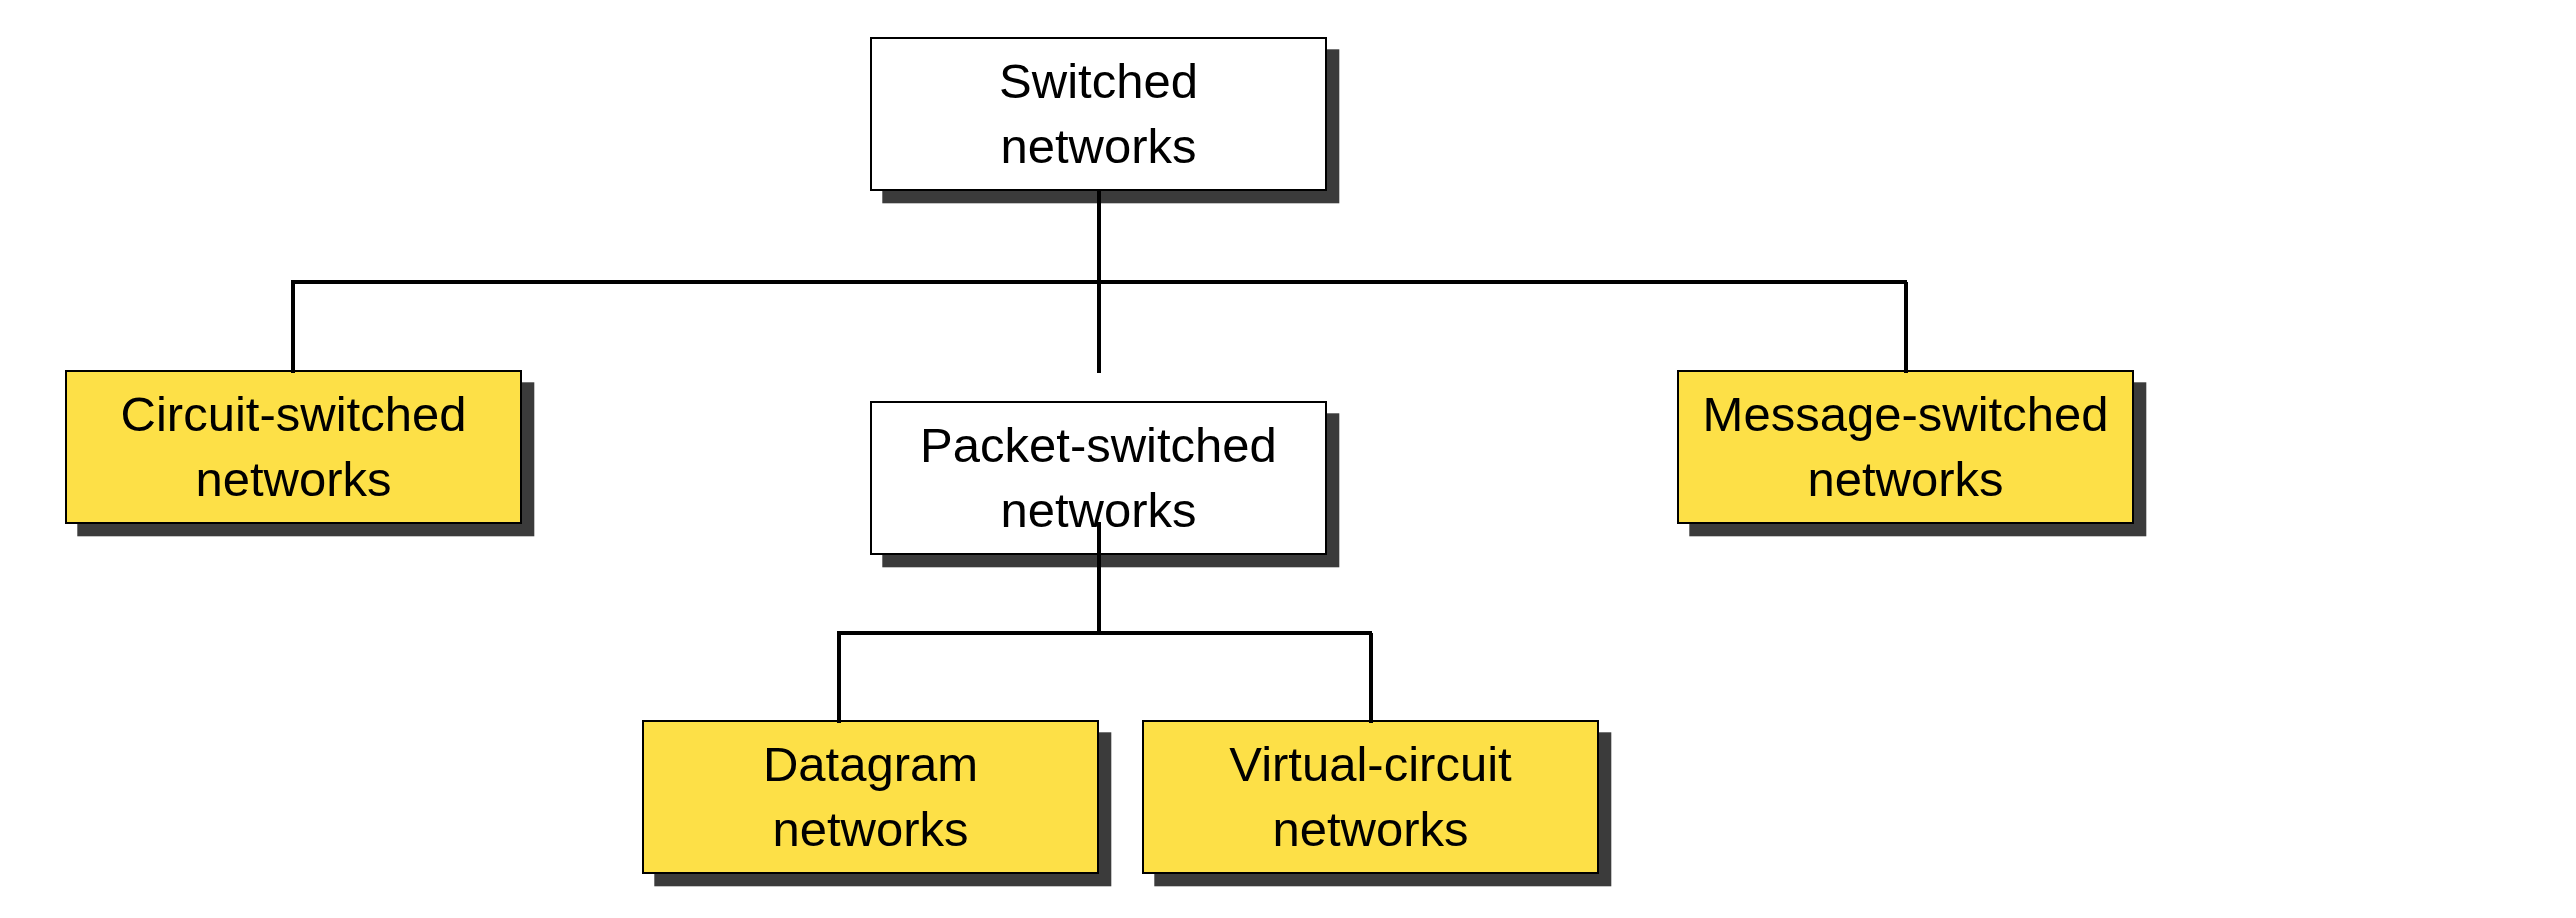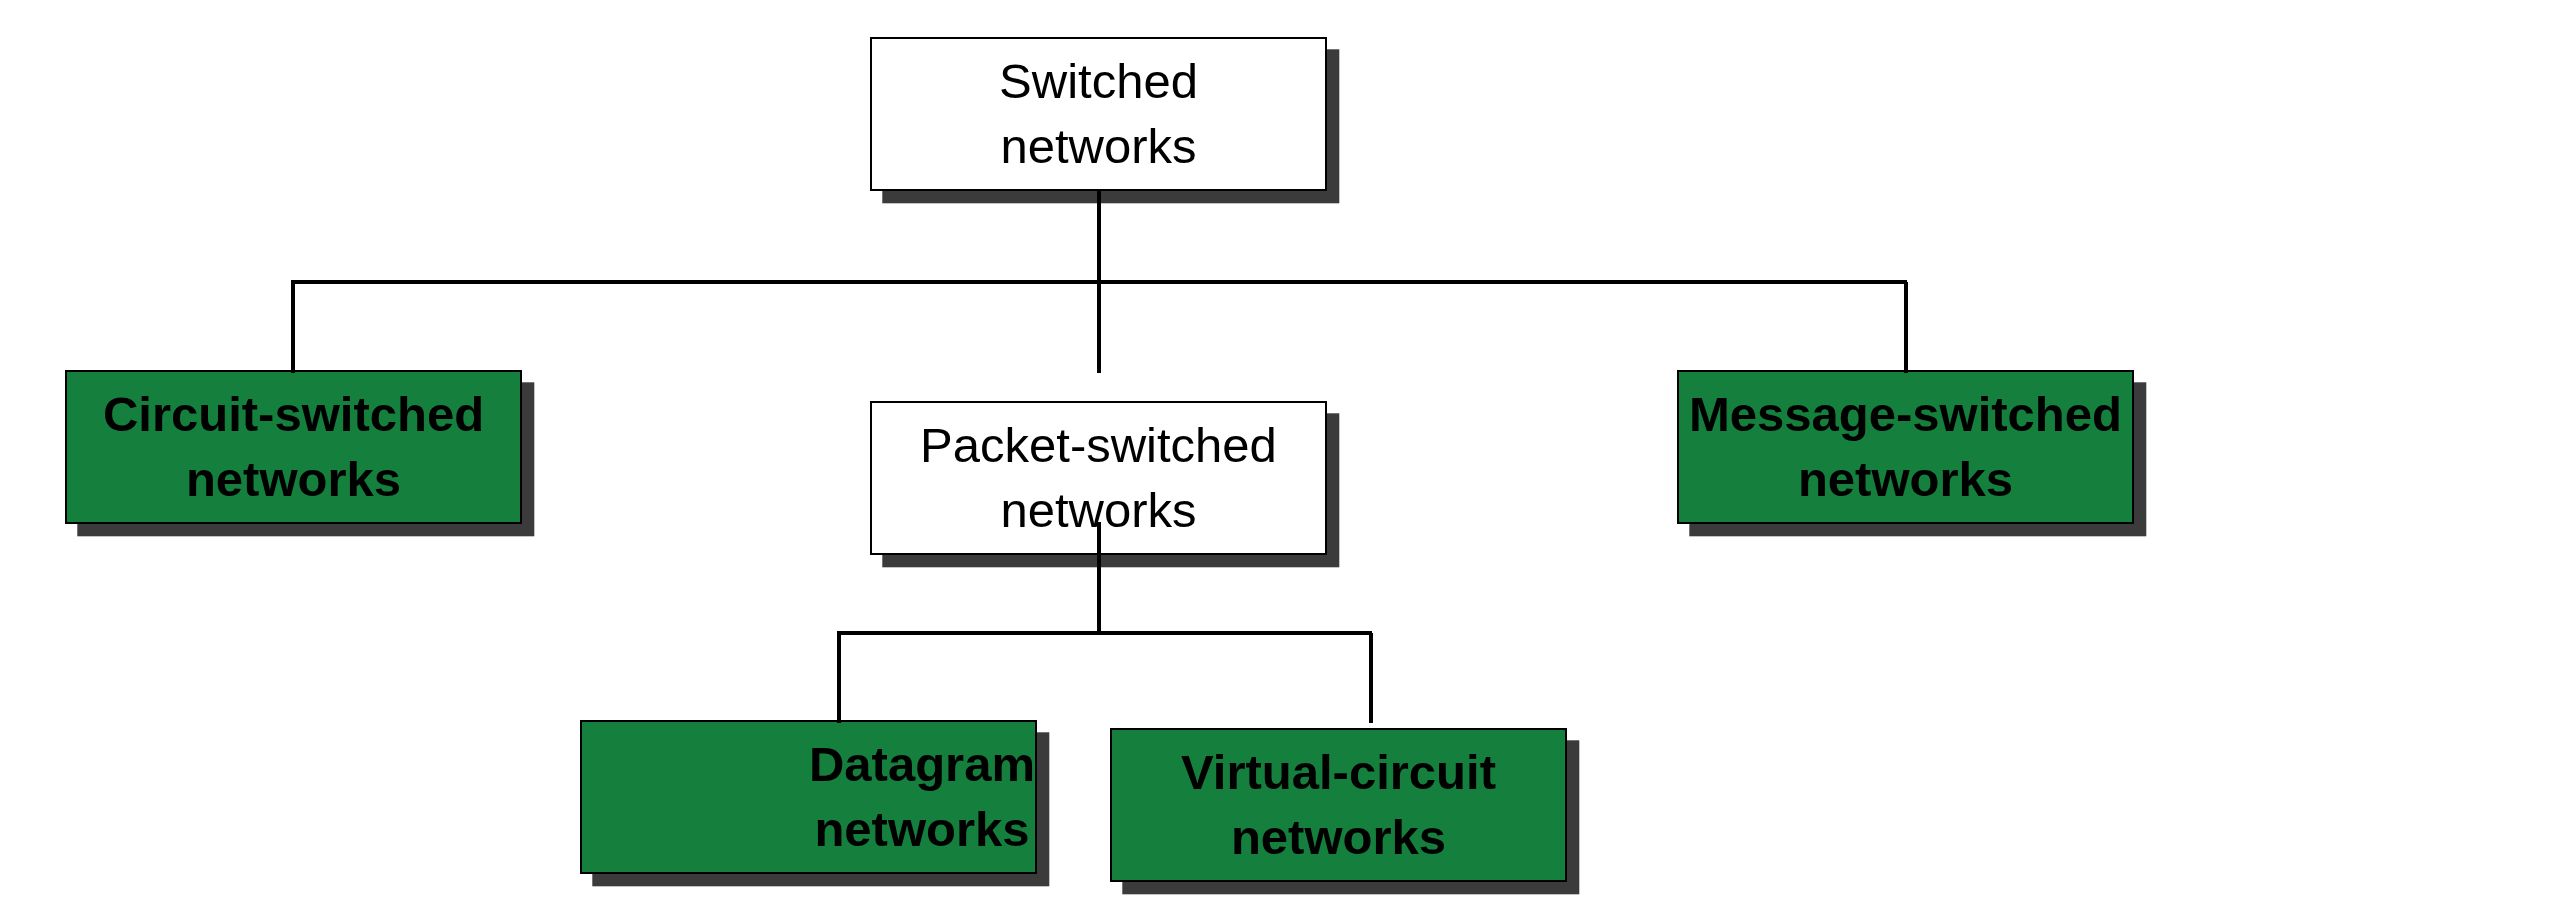--- a/index.html
+++ b/index.html
@@ -27,29 +27,29 @@
     align-items: center;
     justify-content: center;
     text-align: center;
     font-size: 49px;
     line-height: 1.32;
     color: #000000;
     white-space: pre-line;
     z-index: 1;
   }
   .node.white { background: #ffffff; }
-  .node.pink  { background: #15803d; font-weight: bold; }
+  .node.pink  { background: #fde047; }
 
   
   #n-switched { left: 870px;  top: 37px;  }
   #n-circuit  { left: 65px;   top: 370px; }
   #n-packet   { left: 870px;  top: 370px; margin-top: 31px; }
   #n-message  { left: 1677px; top: 370px; text-align: center; }
-  #n-datagram { left: 580px;  top: 720px; justify-content: flex-end; }
-  #n-virtual  { left: 1110px; top: 720px; margin-top: 8px; }
+  #n-datagram { left: 642px;  top: 720px; }
+  #n-virtual  { left: 1142px; top: 720px; }
 
   
   #c-root-stem      { left: 1097px; top: 191px; width: 3.8px;    height: 93px; }
   #c-level2-rail    { left: 291px;  top: 280px; width: 1616px; height: 3.8px;  }
   #c-drop-circuit   { left: 291px;  top: 282px; width: 3.8px;    height: 91px; }
   #c-drop-packet    { left: 1097px; top: 282px; width: 3.8px;    height: 91px; }
   #c-drop-message   { left: 1904px; top: 282px; width: 3.8px;    height: 91px; }
   #c-packet-stem    { left: 1097px; top: 522px; width: 3.8px;    height: 113px;}
   #c-level3-rail    { left: 837px;  top: 631px; width: 535px;  height: 3.8px;  }
   #c-drop-datagram  { left: 837px;  top: 633px; width: 3.8px;    height: 90px; }

